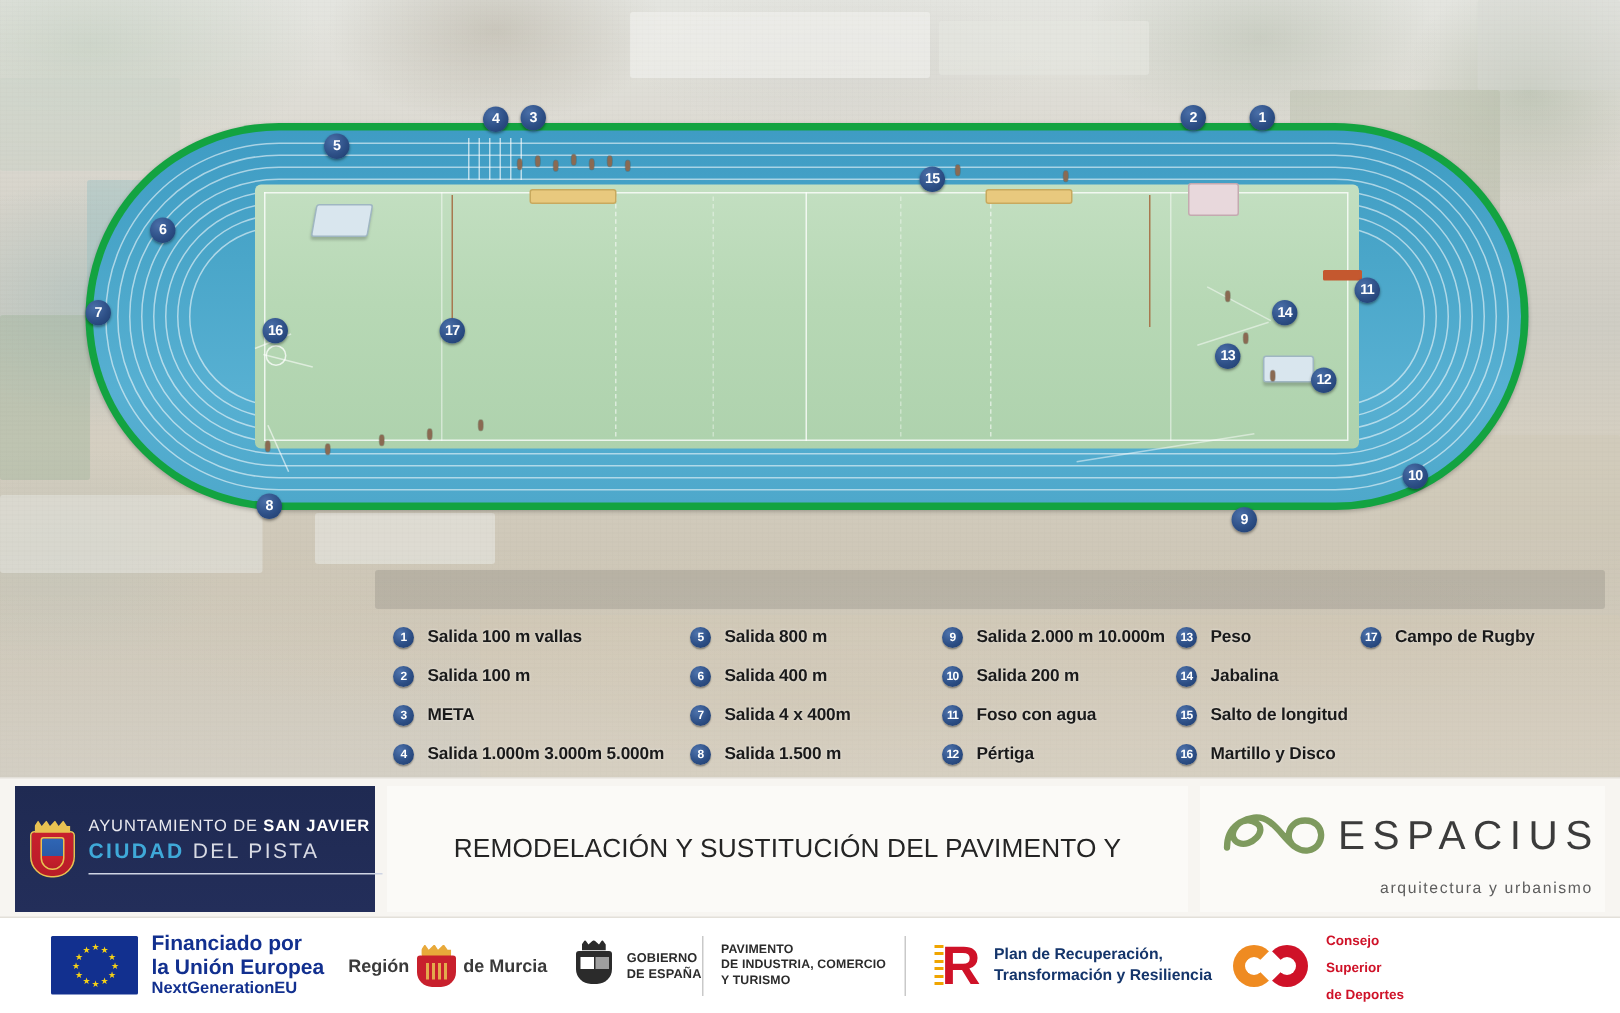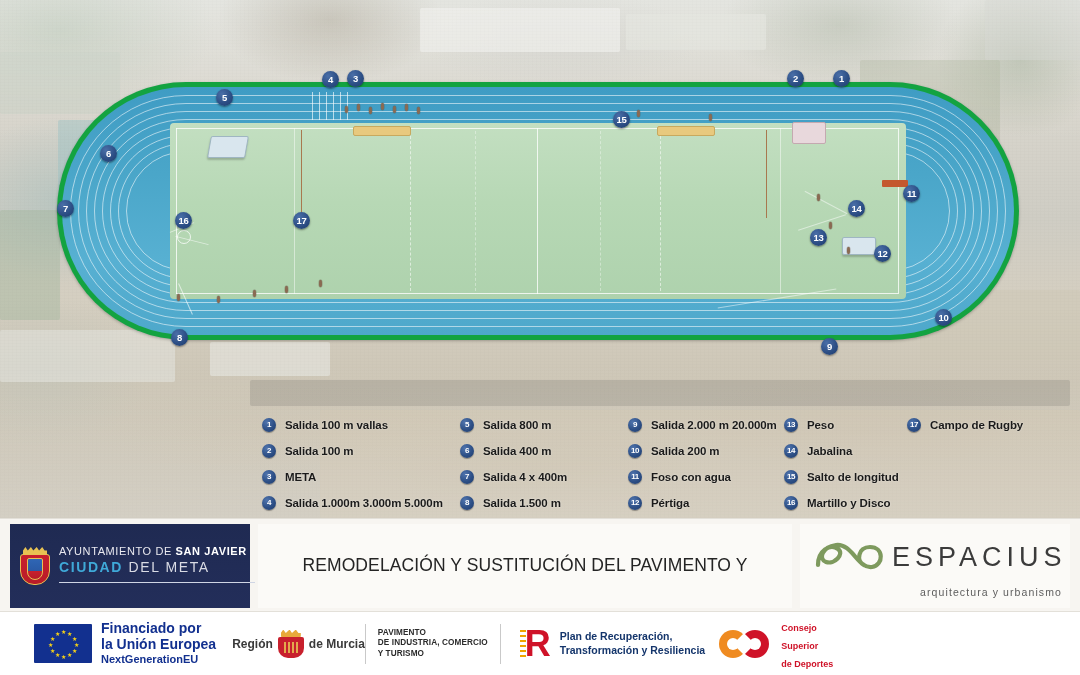--- a/index.html
+++ b/index.html
@@ -362,21 +362,21 @@
             <div class="lg-text">Salida 4 x 400m</div>
           </div>
           <div class="lg-row">
             <div class="lg-badge">8</div>
             <div class="lg-text">Salida 1.500 m</div>
           </div>
         </div>
         <div class="lg-col" style="left: 366px;">
           <div class="lg-row">
             <div class="lg-badge">9</div>
-            <div class="lg-text">Salida 2.000 m 20.000m</div>
+            <div class="lg-text">Salida 2.000 m 10.000m</div>
           </div>
           <div class="lg-row">
             <div class="lg-badge">10</div>
             <div class="lg-text">Salida 200 m</div>
           </div>
           <div class="lg-row">
             <div class="lg-badge">11</div>
             <div class="lg-text">Foso con agua</div>
           </div>
           <div class="lg-row">
@@ -414,21 +414,21 @@
   <div id="titlebar">
 
     <div id="logo-ayto">
       <div class="shield">
         <div class="crown"></div>
         <div class="shield-body"></div>
         <div class="shield-inner"></div>
       </div>
       <div class="ayto-text">
         <div class="ayto-l1"><span>AYUNTAMIENTO DE </span><b>SAN JAVIER</b></div>
-        <div class="ayto-l2"><span class="cy">CIUDAD</span><span class="dl"> DEL META</span></div>
+        <div class="ayto-l2"><span class="cy">CIUDAD</span><span class="dl"> DEL PISTA</span></div>
         <div class="ayto-rule">
             <span class="plane">✈</span>
           </div>
       </div>
     </div>
 
     <div id="title-main">
       <div class="title-line">REMODELACIÓN Y SUSTITUCIÓN DEL PAVIMENTO Y</div>
     </div>
 
@@ -471,20 +471,32 @@
       <span class="murcia-word">Región</span>
       <span class="murcia-shield">
         <span class="ms-crown"></span>
           <span class="ms-body"></span>
           <span class="ms-castle"></span>
       </span>
       <span class="murcia-word">de Murcia</span>
     </div>
 
 
+    <div class="gob">
+      <span class="gob-crest">
+        <span class="gc-crown"></span>
+          <span class="gc-body"></span>
+        <span class="gc-q" style="left:8px;top:11px;"></span>
+        <span class="gc-q" style="left:18px;top:11px;opacity:.55;"></span>
+      </span>
+      <span class="gob-txt">
+        <span>GOBIERNO</span><br>
+        <span>DE ESPAÑA</span>
+      </span>
+    </div>
 
     <div class="fund-sep"></div>
 
     <div class="min-txt">
       <div>PAVIMENTO</div>
       <div>DE INDUSTRIA, COMERCIO</div>
       <div>Y TURISMO</div>
     </div>
 
     <div class="fund-sep" style="margin-left:12px;"></div>

